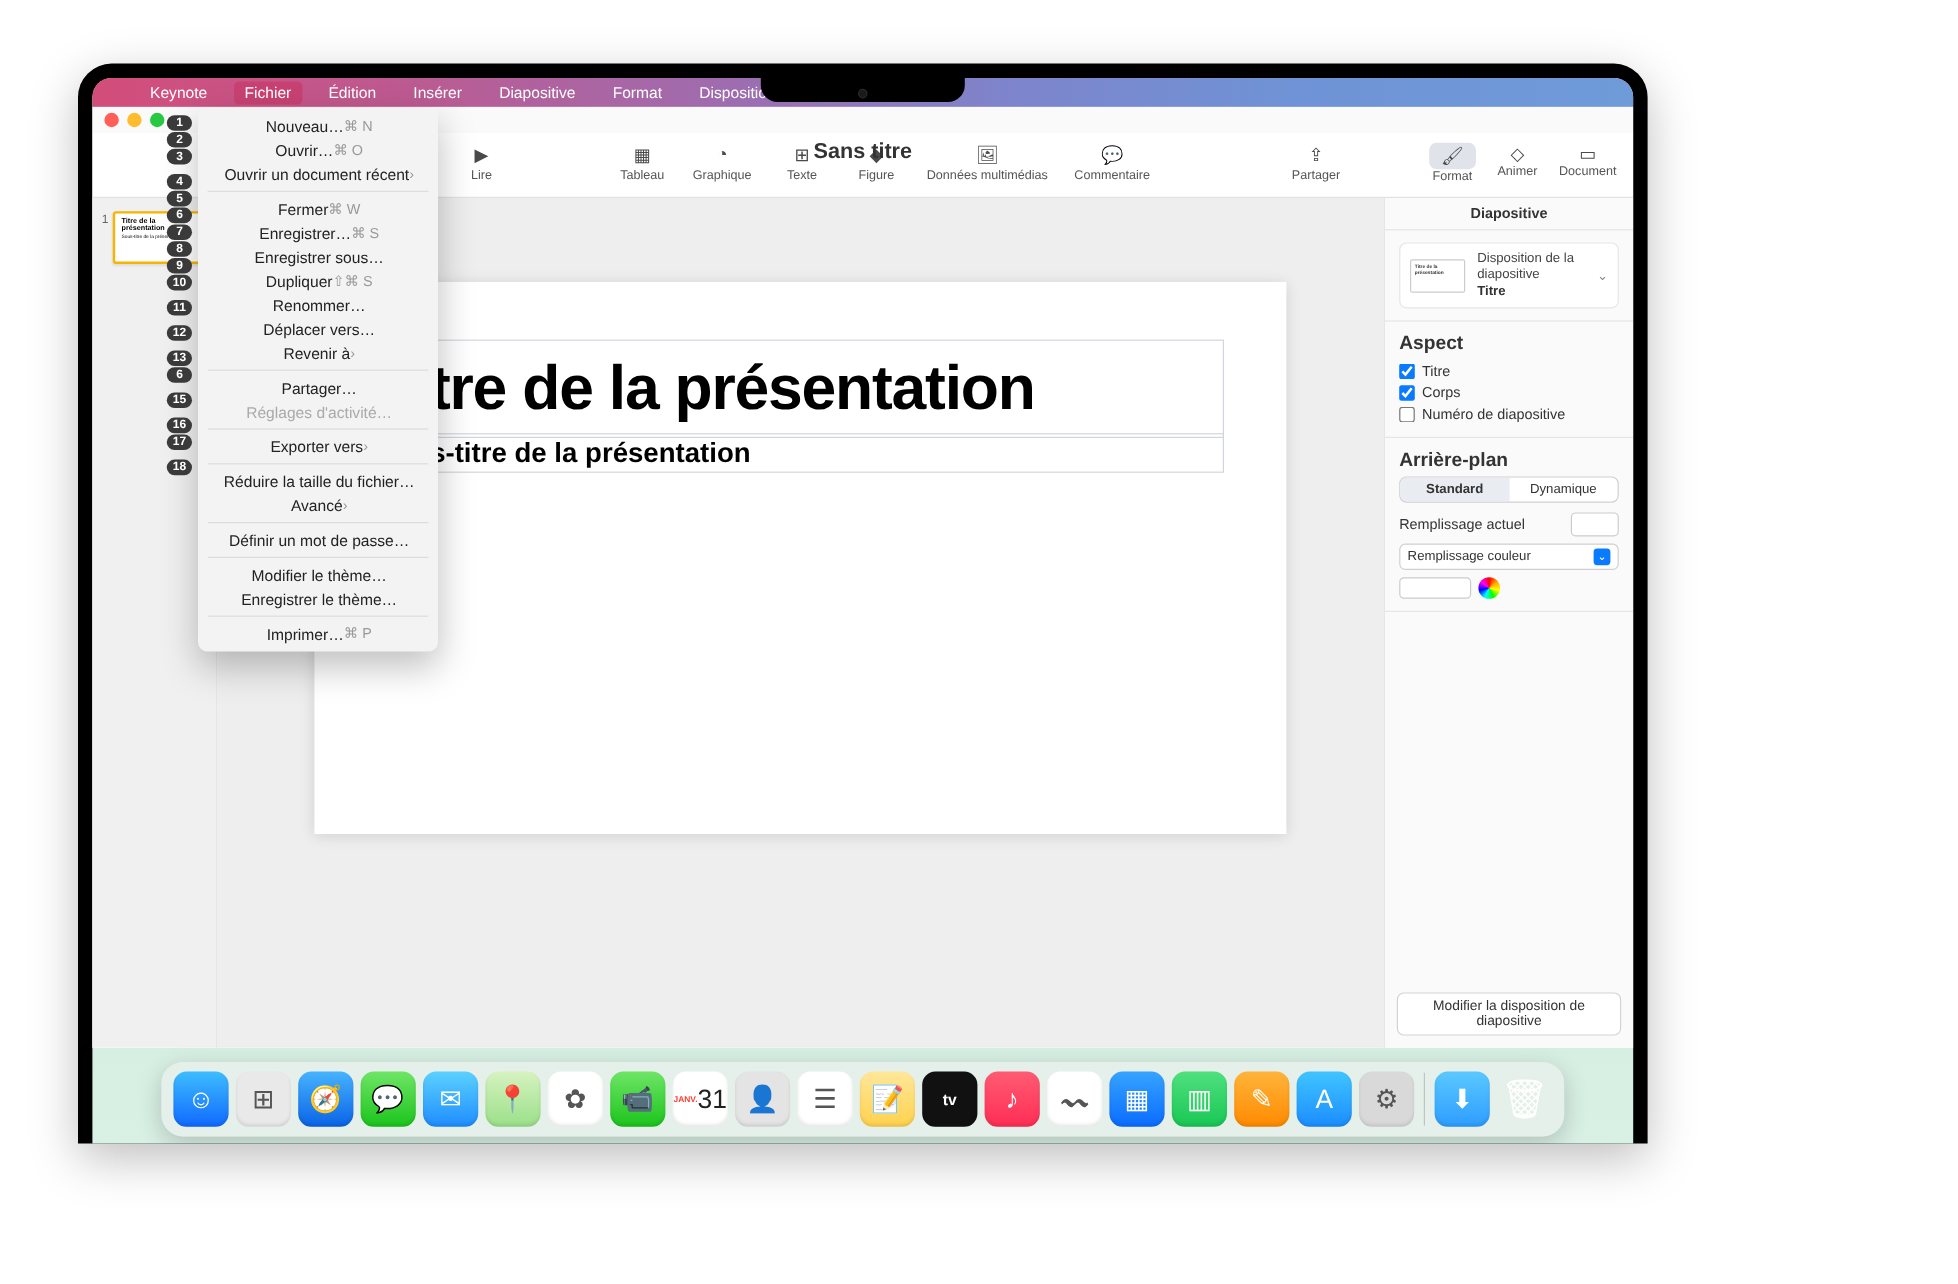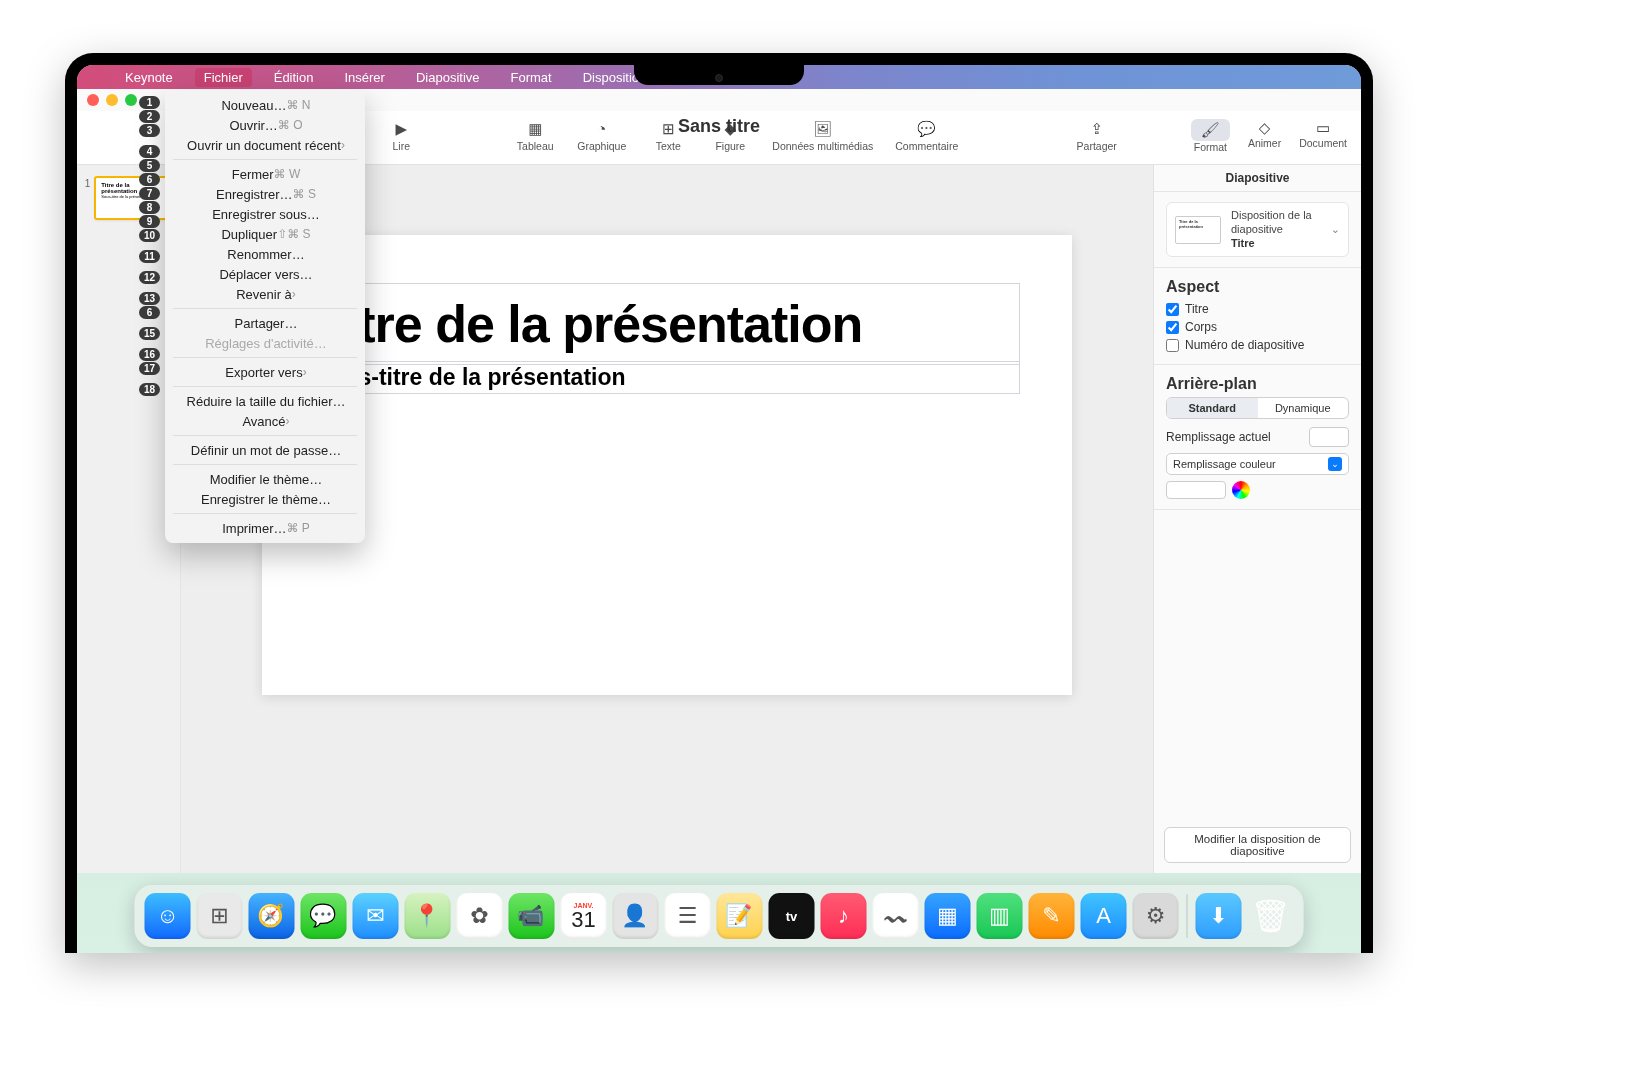--- a/index.html
+++ b/index.html
@@ -355,21 +355,21 @@
     <div class="dock" id="dock">
         <div class="dicon" style="background: linear-gradient(rgb(61, 189, 255), rgb(17, 105, 255));">☺</div>
         <div class="dicon" style="background: rgb(233, 233, 233); color: rgb(85, 85, 85);">⊞</div>
         <div class="dicon" style="background: linear-gradient(rgb(70, 179, 255), rgb(10, 99, 230));">🧭</div>
         <div class="dicon" style="background: linear-gradient(rgb(110, 229, 102), rgb(28, 196, 28));">💬</div>
         <div class="dicon" style="background: linear-gradient(rgb(91, 209, 255), rgb(31, 141, 255));">✉</div>
         <div class="dicon" style="background: linear-gradient(rgb(214, 242, 192), rgb(155, 224, 137));">📍</div>
         <div class="dicon" style="background: rgb(255, 255, 255); color: rgb(85, 85, 85);">✿</div>
         <div class="dicon" style="background: linear-gradient(rgb(110, 229, 102), rgb(28, 196, 28));">📹</div>
         <div class="dicon" style="background: rgb(255, 255, 255);">
-          <div style="display:flex;flex-direction:column;align-items:center;line-height:1">
+          <div style="display:flex;align-items:center;line-height:1">
             <div style="font-size:7px;color:#ff3b30;font-weight:700">JANV.</div>
             <div style="font-size:22px;color:#222;font-weight:400">31</div>
           </div>
         </div>
         <div class="dicon" style="background: rgb(228, 228, 228); color: rgb(85, 85, 85);">👤</div>
         <div class="dicon" style="background: rgb(255, 255, 255); color: rgb(85, 85, 85);">☰</div>
         <div class="dicon" style="background: linear-gradient(rgb(255, 231, 154), rgb(255, 210, 77));">📝</div>
         <div class="dicon" style="background: rgb(17, 17, 17);">
           <span style="font-size:13px;color:#fff;font-weight:700">tv</span>
         </div>

